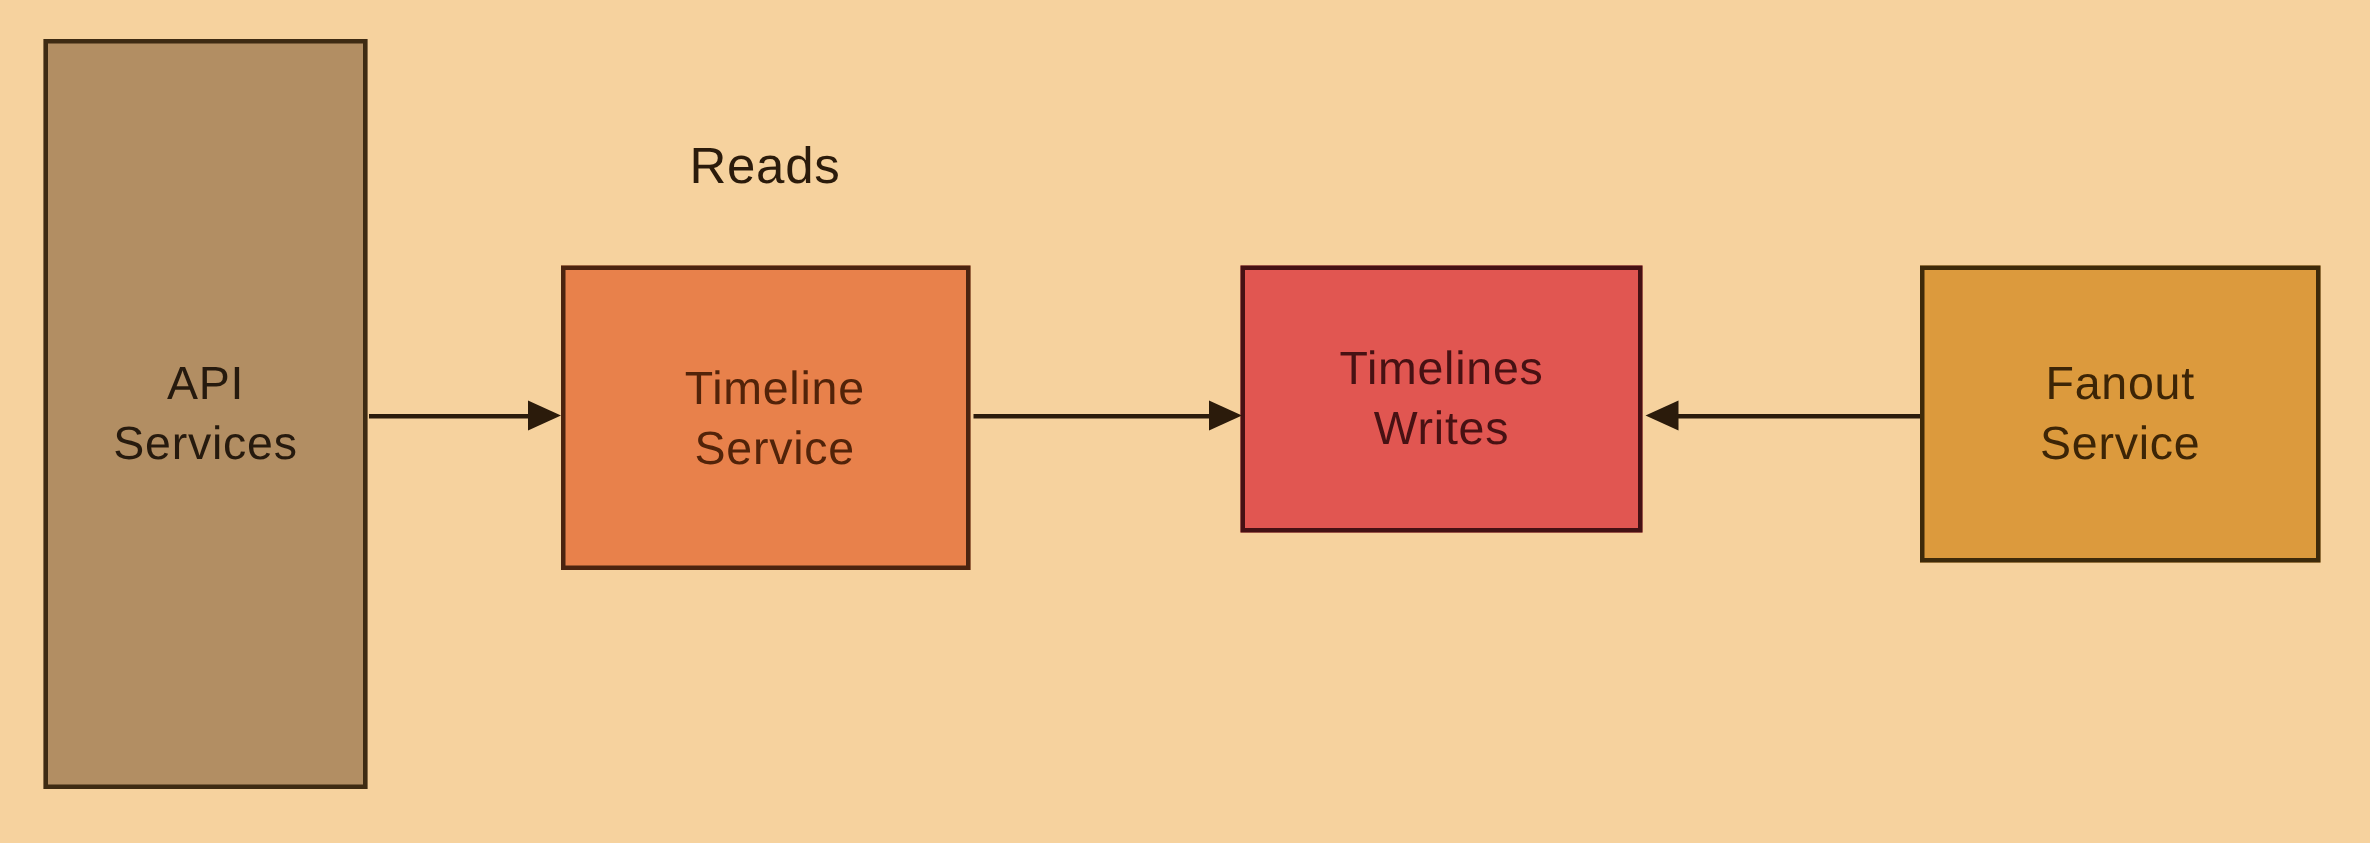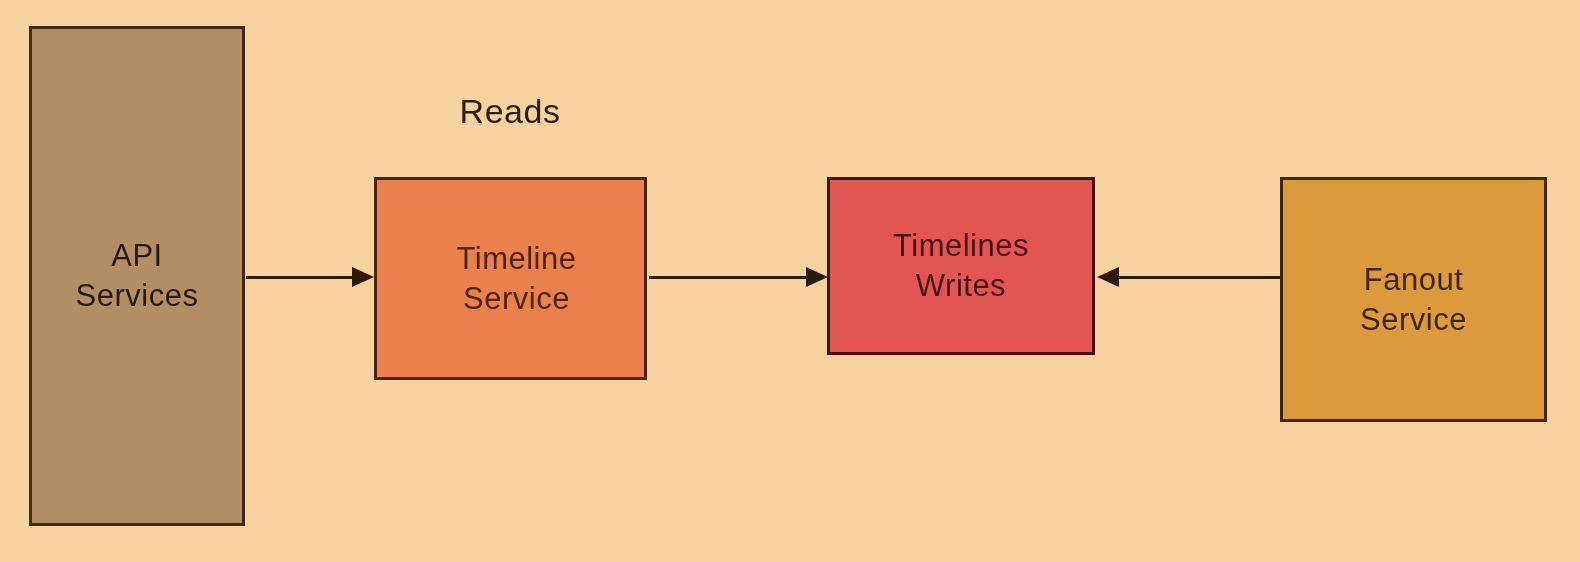--- a/index.html
+++ b/index.html
@@ -25,21 +25,21 @@
     justify-content: center;
     text-align: center;
     font-size: 31px;
     line-height: 40px;
     letter-spacing: 0.5px;
   }
   .node .line { display: block; }
   .node-api      { left: 29px;   top: 26px;  width: 216px; height: 500px; background: #b28e63; border-color: #3e2b13; color: #261a0e; }
   .node-timeline { left: 374px;  top: 177px; width: 273px; height: 203px; background: #e8814b; border-color: #4b2410; color: #522309; }
   .node-cache    { left: 827px;  top: 177px; width: 268px; height: 178px; background: #e15651; border-color: #451114; color: #471113; }
-  .node-fanout   { left: 1280px; top: 177px; width: 267px; height: 245px; background: #dc9a3d; border-color: #3e2a0a; color: #3d2506; }
+  .node-fanout   { left: 1280px; top: 177px; width: 267px; height: 198px; background: #dc9a3d; border-color: #3e2a0a; color: #3d2506; }
   .section-label {
     position: absolute;
     top: 92px;
     transform: translateX(-50%);
     font-size: 34px;
     color: #26201a;
     letter-spacing: 0.5px;
     white-space: nowrap;
   }
   .label-reads  { left: 510px; }

